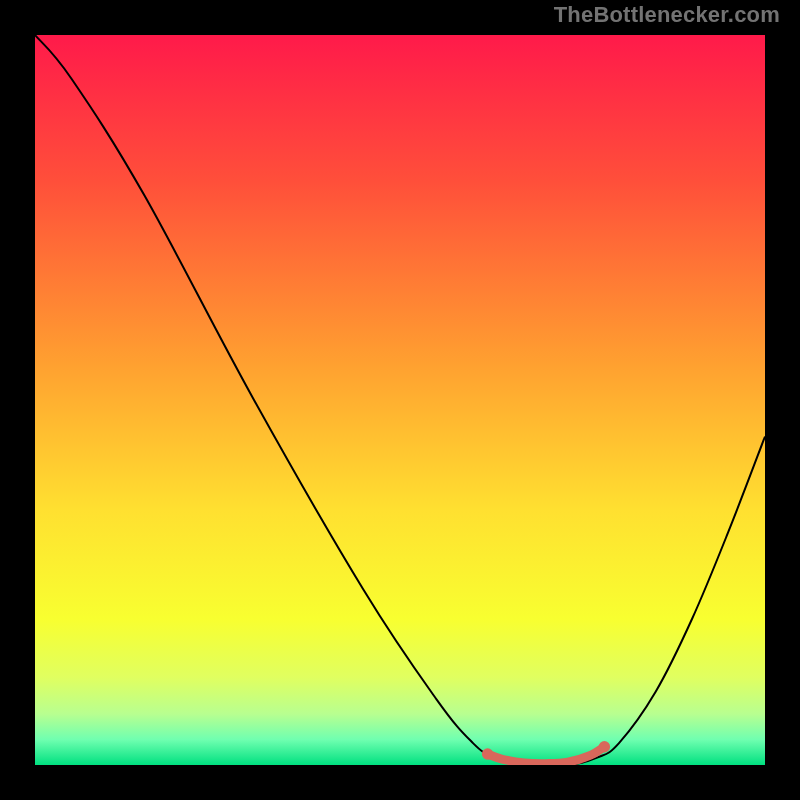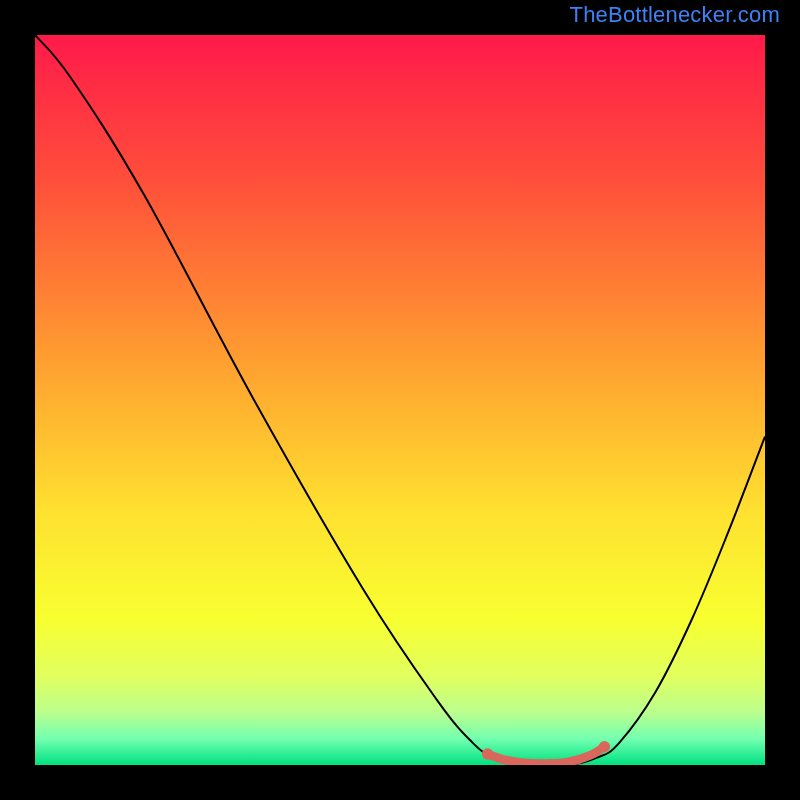--- a/index.html
+++ b/index.html
@@ -9,22 +9,22 @@
     width: 800px;
     height: 800px;
     background: #000;
   }
   .attribution {
     position: absolute;
     top: 2px;
     right: 20px;
     font-family: Arial, Helvetica, sans-serif;
     font-size: 22px;
-    font-weight: normal;
-    color: #3b82f6;
+    font-weight: bold;
+    color: #737373;
     letter-spacing: 0.2px;
   }
   .plot-area {
     position: absolute;
     left: 35px;
     top: 35px;
     width: 730px;
     height: 730px;
   }
   .plot-area svg {

